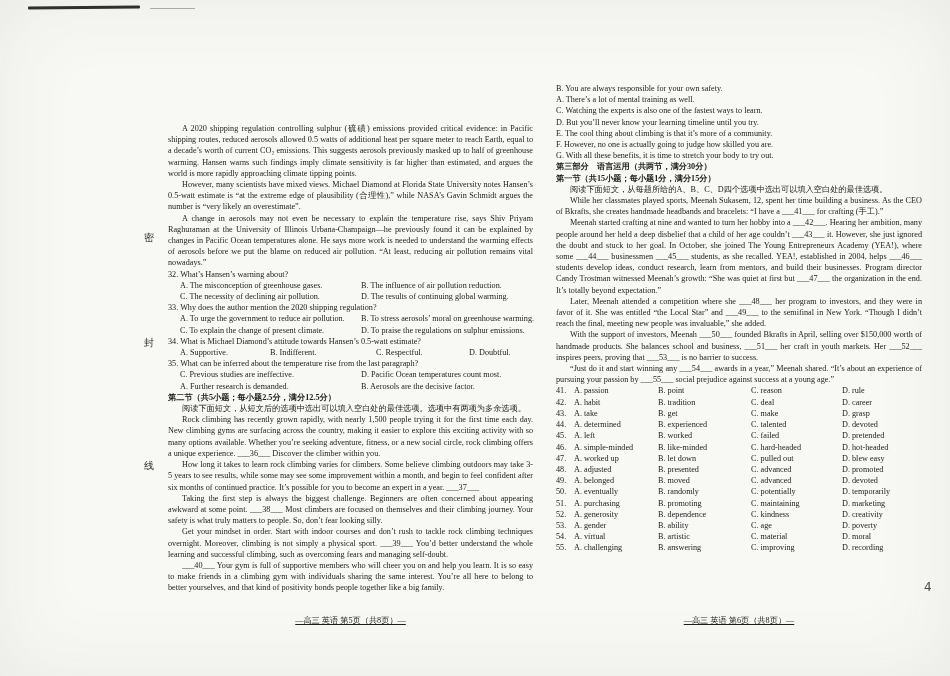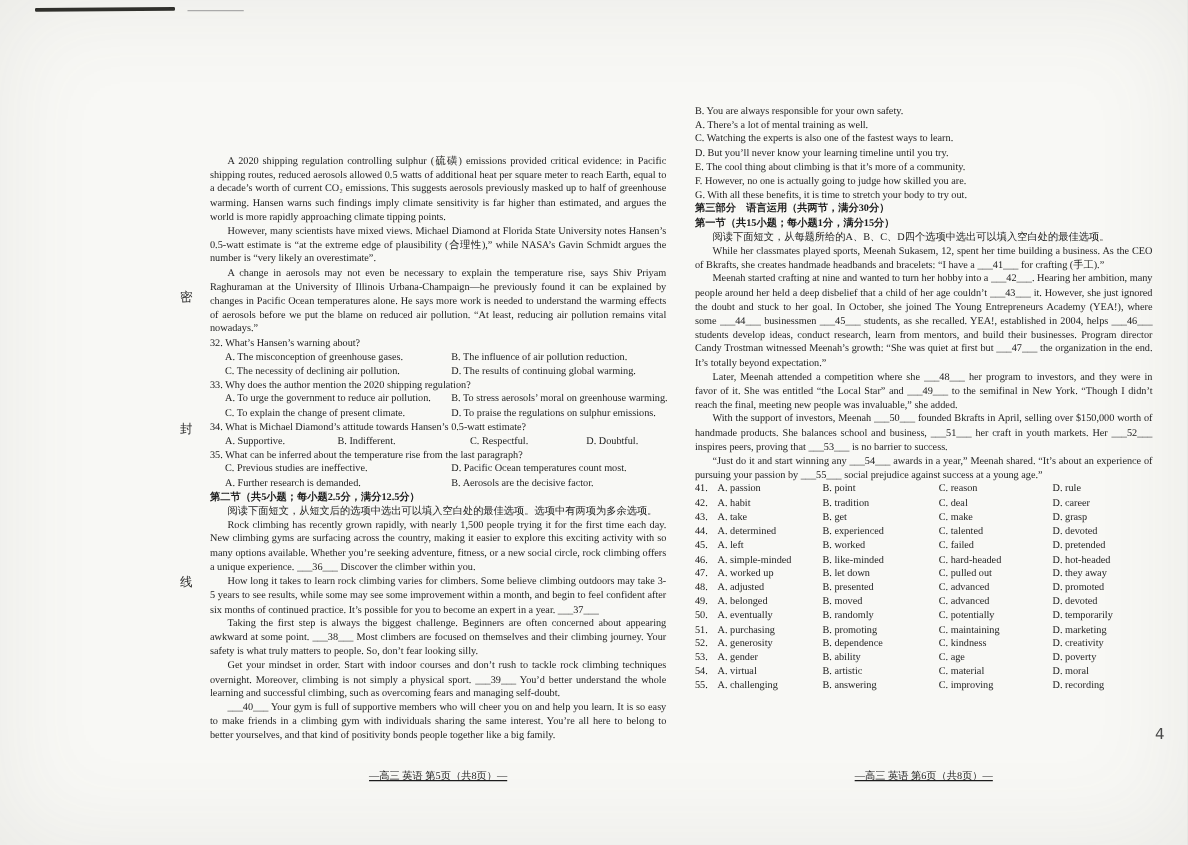--- a/index.html
+++ b/index.html
@@ -179,21 +179,21 @@
         <span>A. simple-minded</span>
         <span>B. like-minded</span>
         <span>C. hard-headed</span>
         <span>D. hot-headed</span>
       </div>
         <div class="row">
         <span>47.</span>
         <span>A. worked up</span>
         <span>B. let down</span>
         <span>C. pulled out</span>
-        <span>D. they away</span>
+        <span>D. blew easy</span>
       </div>
         <div class="row">
         <span>48.</span>
         <span>A. adjusted</span>
         <span>B. presented</span>
         <span>C. advanced</span>
         <span>D. promoted</span>
       </div>
         <div class="row">
         <span>49.</span>

